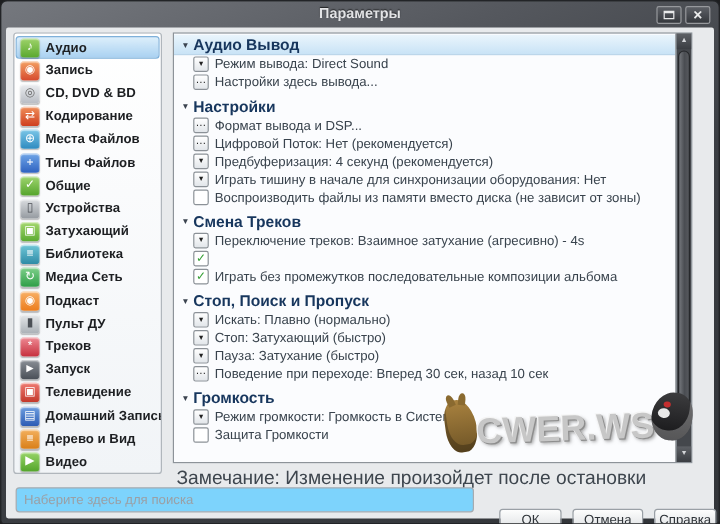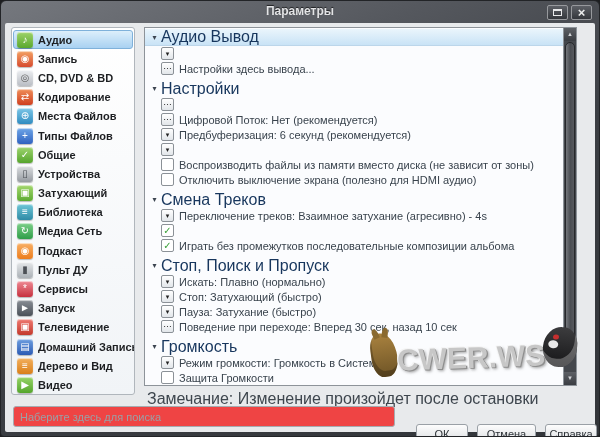--- a/index.html
+++ b/index.html
@@ -36,21 +36,21 @@
   .i14{background:linear-gradient(#8a8f96,#4a5058);} .i15{background:linear-gradient(#ef7a72,#c3392c);}
   .i16{background:linear-gradient(#6e9fe0,#2c5bb4);} .i17{background:linear-gradient(#f3b05e,#d97f19);}
   .i18{background:linear-gradient(#97d468,#54a52b);}
 
   
   .panel { position:absolute; left:139px; top:4px; width:433px; height:359px; border:1px solid #8d9399; background:#fbfcfe; }
   .pcontent { position:absolute; left:0; top:0; right:13px; bottom:0; padding:1px 0 0 3px; overflow:hidden; }
   .sect { display:flex; align-items:center; height:17px; margin-top:4px; }
   .sect.hl { margin-top:0; margin-left:-3px; padding-left:3px; background:linear-gradient(#eaf5fc,#c9e3f6); border-bottom:1px solid #bcd6ea; }
   .tri { width:13px; font-size:8px; color:#3c4450; text-align:center; }
-  .stitle { font-size:16px; font-weight:normal; color:#17365d; }
+  .stitle { font-size:13px; font-weight:bold; color:#17365d; }
   .row { display:flex; align-items:center; height:15px; padding-left:13px; gap:5px; }
   .rlabel { font-size:11px; color:#39434d; white-space:nowrap; }
   .ctl { flex:0 0 13px; width:13px; height:13px; border:1px solid #8b9197; border-radius:2px;
          background:linear-gradient(#ffffff,#e2e6ea); text-align:center; color:#222; }
   .ctl.dd { font-size:7px; line-height:11px; }
   .ctl.el { font-size:9px; line-height:7px; letter-spacing:0; }
   .ctl.cb { background:#fff; }
   .ctl.cb .cg { display:block; font-size:10px; line-height:11px; color:#3aa13a; font-weight:bold; }
 
   
@@ -58,21 +58,21 @@
   .sbtn { position:absolute; left:0; width:12px; height:13px; background:linear-gradient(#5d6065,#3a3d42);
           color:#d3d5d8; font-size:6px; text-align:center; line-height:13px; }
   .sbtn.up{ top:0; } .sbtn.down{ bottom:0; }
   .sthumb { position:absolute; left:1px; right:1px; top:14px; bottom:42px; border-radius:5px; border:1px solid #26282b;
             background:linear-gradient(90deg,#74777c,#4a4d52 55%,#57595e); }
 
   .note { position:absolute; left:142px; top:367px; width:430px; font-size:16px; color:#3e464e; }
 
   
   .search { position:absolute; left:8px; top:383px; width:382px; height:21px; border:1px solid #a6abb0; border-radius:3px;
-            background:#ef4444; padding:0 6px; font-size:11px; color:#333; font-family:"Liberation Sans",sans-serif; }
+            background:#7dd3fc; padding:0 6px; font-size:11px; color:#333; font-family:"Liberation Sans",sans-serif; }
   .search::placeholder { color:#9aa0a6; }
   .fbtn { position:absolute; top:383px; height:21px; border:1px solid #9aa0a6; border-radius:3px;
           background:linear-gradient(#fdfdfd,#d8dbde); font-size:11px; color:#2e3338; text-align:center; line-height:19px;margin-top:18px; }
   .ok { left:411px; width:52px; } .cancel { left:472px; width:59px; } .help { left:540px; width:52px; }
 
   
   .wm { position:absolute; left:360px; top:304px; width:214px; height:58px; pointer-events:none; z-index:5; }
   .wmtext { position:absolute; left:32px; top:14px; font-size:30px; font-weight:bold; letter-spacing:0px; color:#c7c7c7;
             text-shadow: -1px -1px 0 #f4f4f4, 1px 1px 0 #8e8e8e, 2px 2px 3px rgba(90,90,90,.55); transform:rotate(-2deg); }
   .coyote { position:absolute; left:6px; top:6px; width:26px; height:44px; background:linear-gradient(#a9823f,#6e5426);
@@ -150,21 +150,21 @@
       <div class="side-item">
         <span class="sicon i11">◉</span>
         <span class="slabel">Подкаст</span>
       </div>
       <div class="side-item">
         <span class="sicon i12">▮</span>
         <span class="slabel">Пульт ДУ</span>
       </div>
       <div class="side-item">
         <span class="sicon i13">*</span>
-        <span class="slabel">Сервисы</span>
+        <span class="slabel">Треков</span>
       </div>
       <div class="side-item">
         <span class="sicon i14">►</span>
         <span class="slabel">Запуск</span>
       </div>
       <div class="side-item">
         <span class="sicon i15">▣</span>
         <span class="slabel">Телевидение</span>
       </div>
       <div class="side-item">
@@ -183,51 +183,50 @@
 
     <div class="panel">
       <div class="pcontent">
 
         <div class="sect hl">
           <span class="tri">▾</span>
           <span class="stitle">Аудио Вывод</span>
         </div>
         <div class="row">
           <span class="ctl dd">▾</span>
+          <span class="rlabel">Режим вывода: Direct Sound</span>
         </div>
         <div class="row">
           <span class="ctl el">…</span>
           <span class="rlabel">Настройки здесь вывода...</span>
         </div>
 
         <div class="sect">
           <span class="tri">▾</span>
           <span class="stitle">Настройки</span>
         </div>
         <div class="row">
           <span class="ctl el">…</span>
+          <span class="rlabel">Формат вывода и DSP...</span>
         </div>
         <div class="row">
           <span class="ctl el">…</span>
           <span class="rlabel">Цифровой Поток: Нет (рекомендуется)</span>
         </div>
         <div class="row">
           <span class="ctl dd">▾</span>
-          <span class="rlabel">Предбуферизация: 6 секунд (рекомендуется)</span>
-        </div>
-        <div class="row">
-          <span class="ctl dd">▾</span>
+          <span class="rlabel">Предбуферизация: 4 секунд (рекомендуется)</span>
+        </div>
+        <div class="row">
+          <span class="ctl dd">▾</span>
+          <span class="rlabel">Играть тишину в начале для синхронизации оборудования: Нет</span>
         </div>
         <div class="row">
           <span class="ctl cb"></span>
           <span class="rlabel">Воспроизводить файлы из памяти вместо диска (не зависит от зоны)</span>
-        </div>
-        <div class="row">
-          <span class="ctl cb"></span>
-          <span class="rlabel">Отключить выключение экрана (полезно для HDMI аудио)</span>
         </div>
 
         <div class="sect">
           <span class="tri">▾</span>
           <span class="stitle">Смена Треков</span>
         </div>
         <div class="row">
           <span class="ctl dd">▾</span>
           <span class="rlabel">Переключение треков: Взаимное затухание (агресивно) - 4s</span>
         </div>

